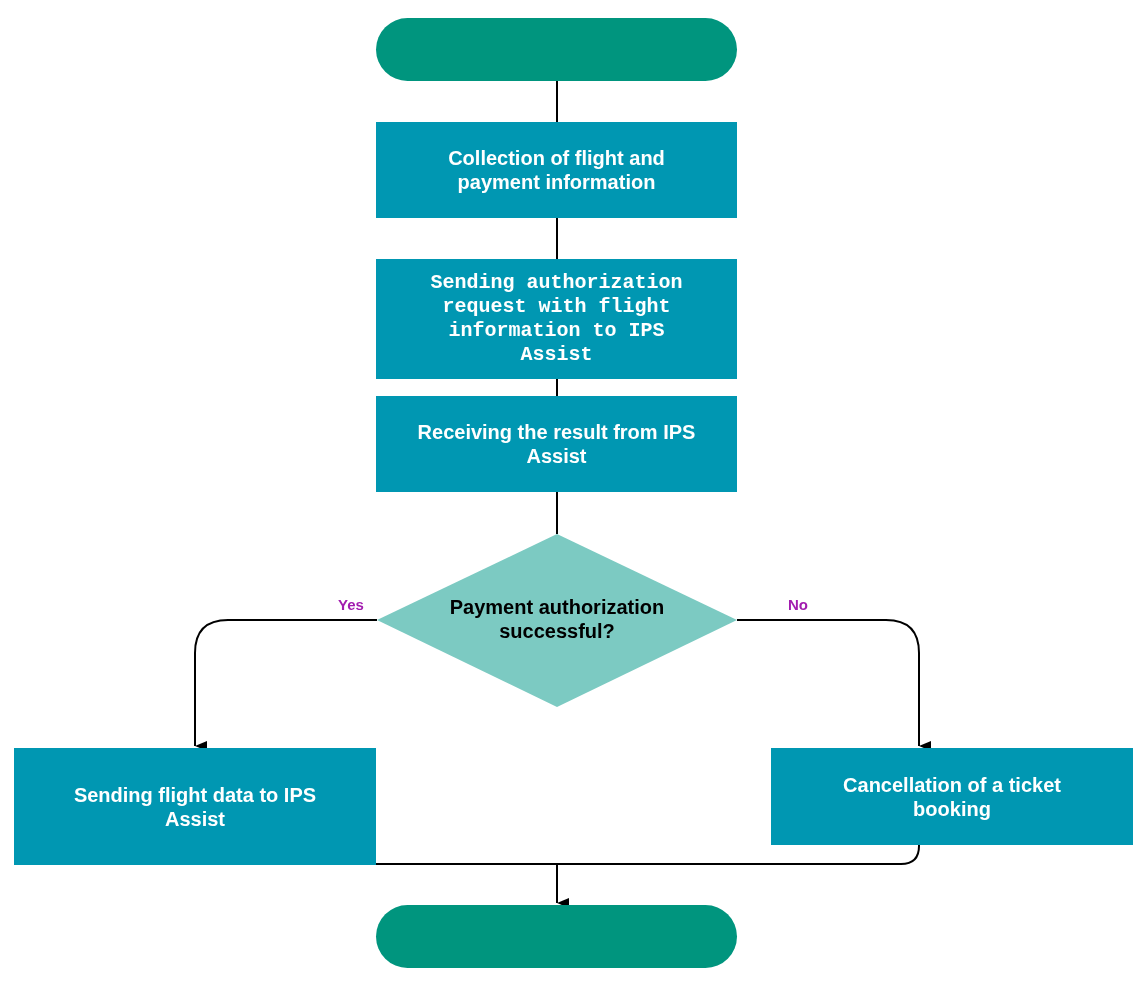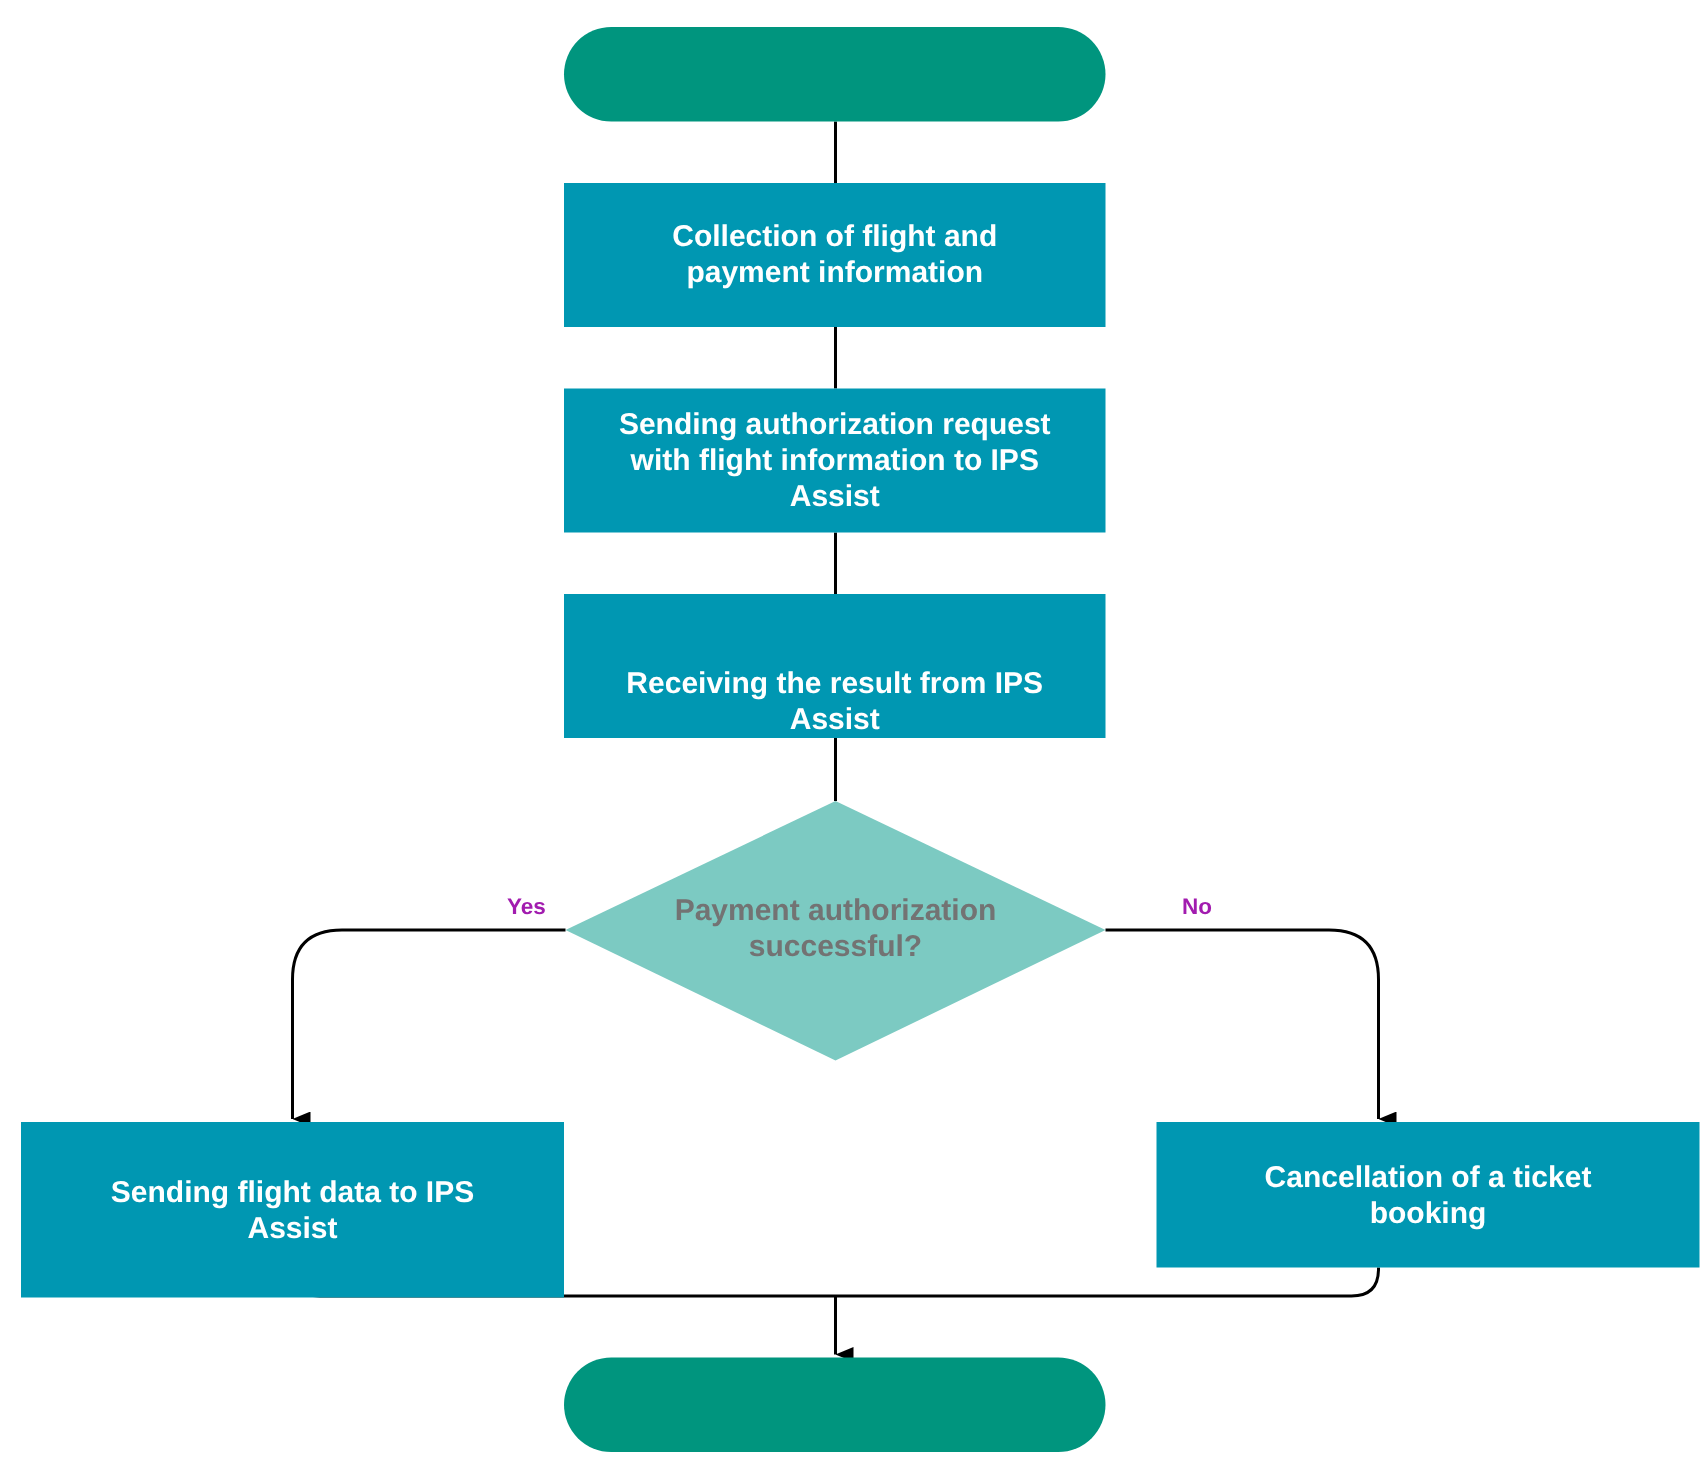--- a/index.html
+++ b/index.html
@@ -5,21 +5,21 @@
   html, body { margin: 0; padding: 0; background: #ffffff; }
   body { width: 1135px; height: 981px; position: relative; overflow: hidden;
          font-family: "Liberation Sans", "DejaVu Sans", sans-serif; }
   svg.edges { position: absolute; left: 0; top: 0; }
   .node { position: absolute; display: flex; align-items: center; justify-content: center;
           text-align: center; color: #ffffff; font-weight: bold; font-size: 20px; line-height: 24px;
           box-sizing: border-box; padding: 0 8px; }
   .process { background: #0097b2; }
   .terminator { background: #00957e; border-radius: 32px; }
   .decision-text { position: absolute; display: flex; align-items: center; justify-content: center;
-          text-align: center; color: #737373; font-weight: bold; font-size: 20px; line-height: 24px; }
+          text-align: center; color: #000000; font-weight: bold; font-size: 20px; line-height: 24px; }
   .edge-label { position: absolute; font-weight: bold; font-size: 15px; color: #a21caf; }
 </style>
 </head>
 <body>
 
 <svg class="edges" width="1135" height="981">
   <defs>
     <marker id="arrow" markerWidth="10" markerHeight="12" refX="5" refY="12" orient="auto" markerUnits="userSpaceOnUse">
       <path d="M0,0 L10,0 L5,12 Z" fill="#000"></path>
     </marker>
@@ -39,25 +39,25 @@
 </svg>
 
 <div class="node terminator" style="left:376px; top:18px; width:361px; height:63px;">
   <span></span>
 </div>
 
 <div class="node process" style="left:376px; top:122px; width:361px; height:96px;">
   <span style="max-width:280px;">Collection of flight and payment information</span>
 </div>
 
-<div class="node process" style="left:376px; top:259px; width:361px; height:96px;">
+<div class="node process" style="left:376px; top:259px; width:361px; height:120px;font-family:Liberation Mono, monospace;">
   <span style="max-width:290px;">Sending authorization request with flight information to IPS Assist</span>
 </div>
 
-<div class="node process" style="left:376px; top:396px; width:361px; height:96px;align-items:flex-end;">
+<div class="node process" style="left:376px; top:396px; width:361px; height:96px;">
   <span style="max-width:330px;">Receiving the result from IPS Assist</span>
 </div>
 
 <div class="decision-text" style="left:417px; top:584px; width:280px; height:70px;">
   <span style="max-width:260px;">Payment authorization successful?</span>
 </div>
 
 <span class="edge-label" style="left:338px; top:596px;">Yes</span>
 <span class="edge-label" style="left:788px; top:596px;">No</span>
 

